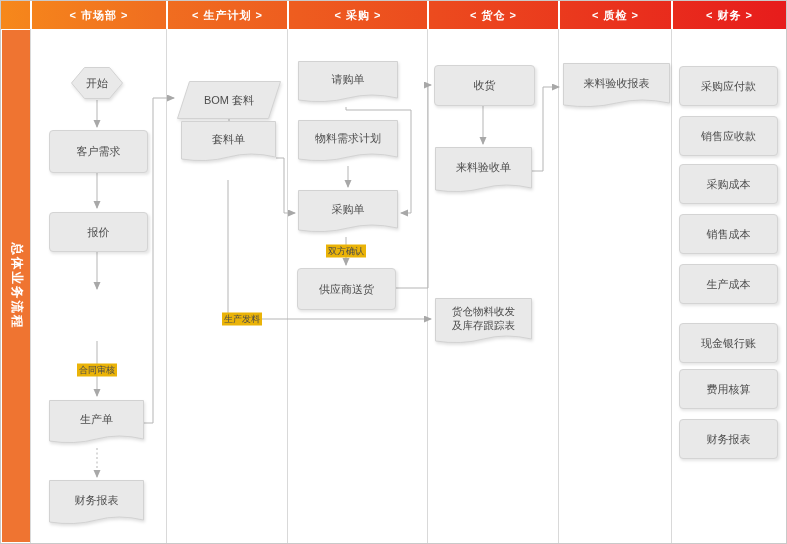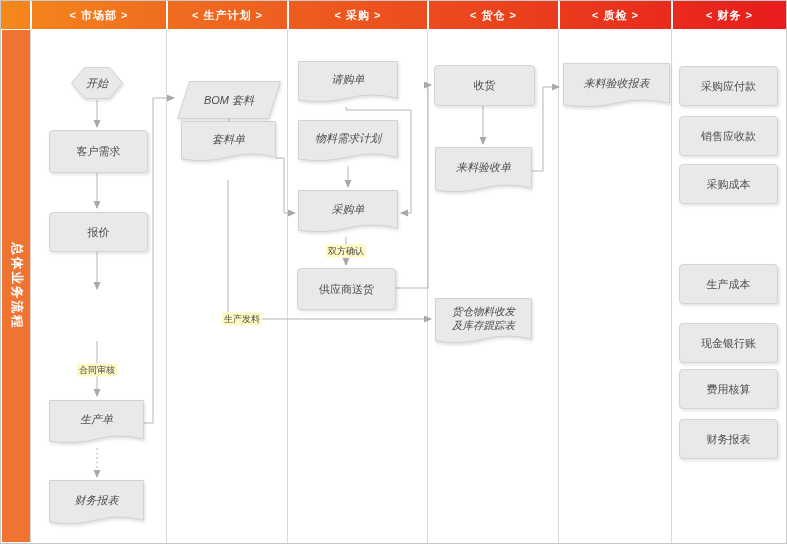--- a/index.html
+++ b/index.html
@@ -19,29 +19,29 @@
   .vline{position:absolute;top:28px;bottom:0;width:1px;background:#D9D9D9;z-index:0;}
 
   
   .wires{position:absolute;left:0;top:0;z-index:1;pointer-events:none;}
   .wires polyline{fill:none;stroke:#B5B5B5;stroke-width:1;}
   .wires .dotted{stroke-dasharray:2 2.5;}
 
   
   .node{position:absolute;display:flex;align-items:center;justify-content:center;font-size:11px;color:#4D4D4D;z-index:2;text-align:center;}
   .node.rect{background:#E9E9E9;border:1px solid #D4D4D4;border-radius:4px;box-shadow:1.5px 2px 3px rgba(0,0,0,0.10);}
-  .node[data-shape]{background:none;border:none;box-shadow:none;font-style:italic;}
+  .node[data-shape]{background:none;border:none;box-shadow:none;}
   .shape-svg{position:absolute;left:0;top:0;z-index:1;filter:drop-shadow(1.5px 2px 1.5px rgba(0,0,0,0.12));}
   .shape-svg path{fill:#E9E9E9;stroke:#D2D2D2;stroke-width:1;}
   .node .lbl{position:relative;z-index:2;line-height:1.3;}
   .node.doc .lbl{padding-bottom:9px;}
   .small .lbl{font-size:10.5px;}
 
   
-  .elabel{position:absolute;transform:translate(-50%,-50%);background:#fef9c3;padding:0 2px;font-size:9px;color:#4A4A4A;white-space:nowrap;z-index:3;}
+  .elabel{position:absolute;transform:translate(-50%,-50%);background:#eab308;padding:0 2px;font-size:9px;color:#4A4A4A;white-space:nowrap;z-index:3;}
 </style>
 </head>
 <body>
 
 <div class="canvas">
 
   <div class="header"></div>
   <div class="hgap" style="left:29px"></div>
   <div class="hgap" style="left:165px"></div>
   <div class="hgap" style="left:286px"></div>
@@ -177,20 +177,23 @@
 
   <div class="node rect" style="left:678px;top:65px;width:97px;height:38px">
     <div class="lbl">采购应付款</div>
   </div>
   <div class="node rect" style="left:678px;top:115px;width:97px;height:38px">
     <div class="lbl">销售应收款</div>
   </div>
   <div class="node rect" style="left:678px;top:163px;width:97px;height:38px">
     <div class="lbl">采购成本</div>
   </div>
+  <div class="node rect" style="left:678px;top:213px;width:97px;height:38px">
+    <div class="lbl">销售成本</div>
+  </div>
   <div class="node rect" style="left:678px;top:263px;width:97px;height:38px">
     <div class="lbl">生产成本</div>
   </div>
   <div class="node rect" style="left:678px;top:322px;width:97px;height:38px">
     <div class="lbl">现金银行账</div>
   </div>
   <div class="node rect" style="left:678px;top:368px;width:97px;height:38px">
     <div class="lbl">费用核算</div>
   </div>
   <div class="node rect" style="left:678px;top:418px;width:97px;height:38px">

